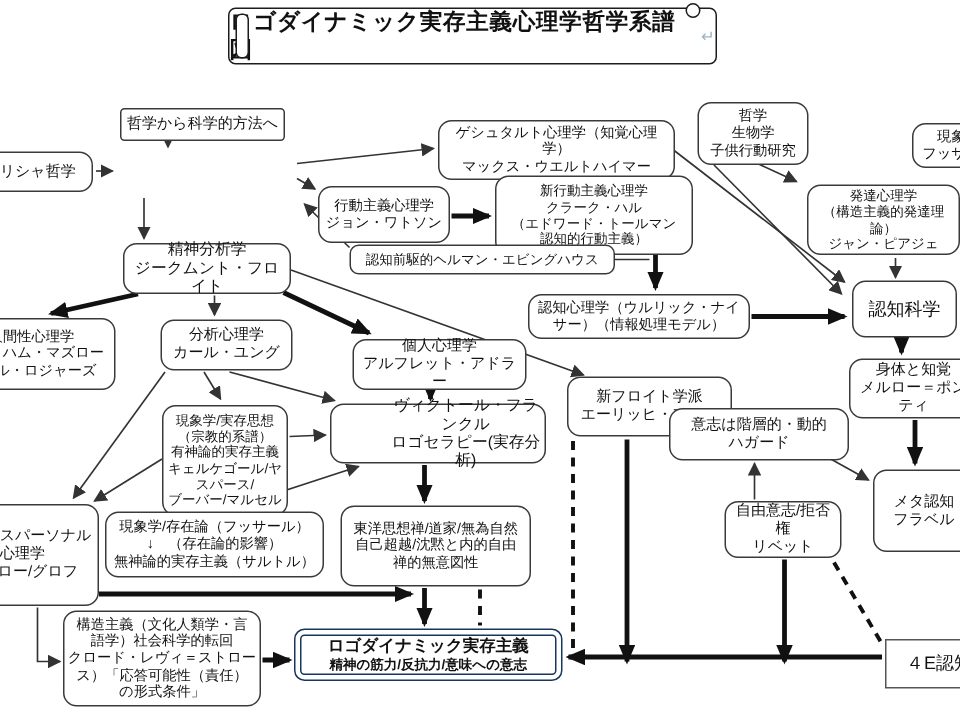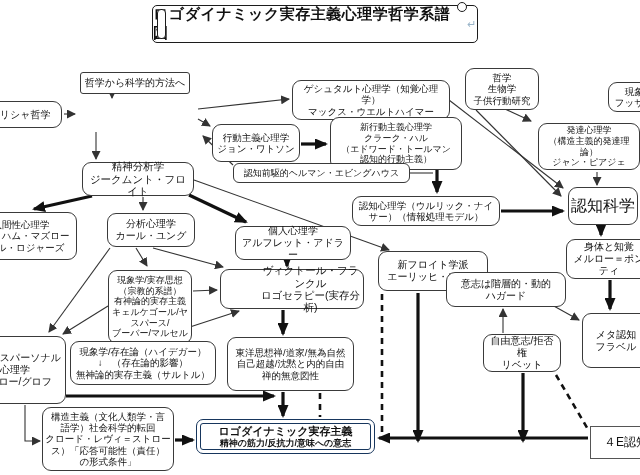--- a/index.html
+++ b/index.html
@@ -110,21 +110,21 @@
   <div class="n" style="left:330px;top:117px;width:132px;height:53px;font-size:9px;">新行動主義心理学
 クラーク・ハル
 （エドワード・トールマン
 認知的行動主義）</div>
   <div class="n" style="left:233px;top:163px;width:177px;height:20px;font-size:9px;border-radius:6px;">認知前駆的ヘルマン・エビングハウス</div>
   <div class="n" style="left:538px;top:123px;width:102px;height:47px;font-size:9px;">発達心理学
 （構造主義的発達理論）
 ジャン・ピアジェ</div>
   <div class="n" style="left:352px;top:196px;width:148px;height:30px;font-size:9.5px;">認知心理学（ウルリック・ナイ
 サー）（情報処理モデル）</div>
-  <div class="n" style="left:568px;top:187px;width:70px;height:38px;font-size:16px;">認知科学</div>
+  <div class="n" style="left:568px;top:187px;width:70px;height:38px;font-size:12px;">認知科学</div>
   <div class="n" style="left:82px;top:162px;width:112px;height:34px;font-size:10.5px;">精神分析学
 ジークムント・フロイト</div>
   <div class="n" style="left:-35px;top:212px;width:112px;height:48px;font-size:9.5px;">人間性心理学
 アブラハム・マズロー
 カール・ロジャーズ</div>
   <div class="n" style="left:107px;top:213px;width:88px;height:34px;font-size:10px;">分析心理学
 カール・ユング</div>
   <div class="n" style="left:235px;top:226px;width:116px;height:34px;font-size:10px;">個人心理学
 アルフレット・アドラー</div>
   <div class="n" style="left:108px;top:270px;width:84px;height:74px;font-size:9px;">現象学/実存思想
@@ -138,21 +138,21 @@
   <div class="n" style="left:378px;top:251px;width:110px;height:40px;font-size:10px;">新フロイト学派
 エーリッヒ・フロム</div>
   <div class="n" style="left:566px;top:239px;width:86px;height:40px;font-size:10px;">身体と知覚
 メルロー＝ポンティ</div>
   <div class="n" style="left:446px;top:272px;width:120px;height:35px;font-size:10px;">意志は階層的・動的
 ハガード</div>
   <div class="n" style="left:483px;top:334px;width:78px;height:38px;font-size:10px;">自由意志/拒否権
 リベット</div>
   <div class="n" style="left:582px;top:313px;width:68px;height:55px;font-size:10px;">メタ認知
 フラベル</div>
-  <div class="n" style="left:70px;top:341px;width:146px;height:44px;font-size:9.5px;">現象学/存在論（ハイデガー）
+  <div class="n" style="left:70px;top:341px;width:146px;height:44px;font-size:9.5px;">現象学/存在論（フッサール）
 ↓　（存在論的影響）
 無神論的実存主義（サルトル）</div>
   <div class="n" style="left:-36px;top:336px;width:102px;height:68px;font-size:10px;">トランスパーソナル
 心理学
 マズロー/グロフ</div>
   <div class="n" style="left:227px;top:337px;width:127px;height:54px;font-size:9.5px;">東洋思想禅/道家/無為自然
 自己超越/沈黙と内的自由
 禅的無意図性</div>
   <div class="n logod" style="left:196px;top:419px;width:179px;height:35px;">
     <span style="font-size:11px;">ロゴダイナミック実存主義</span>

